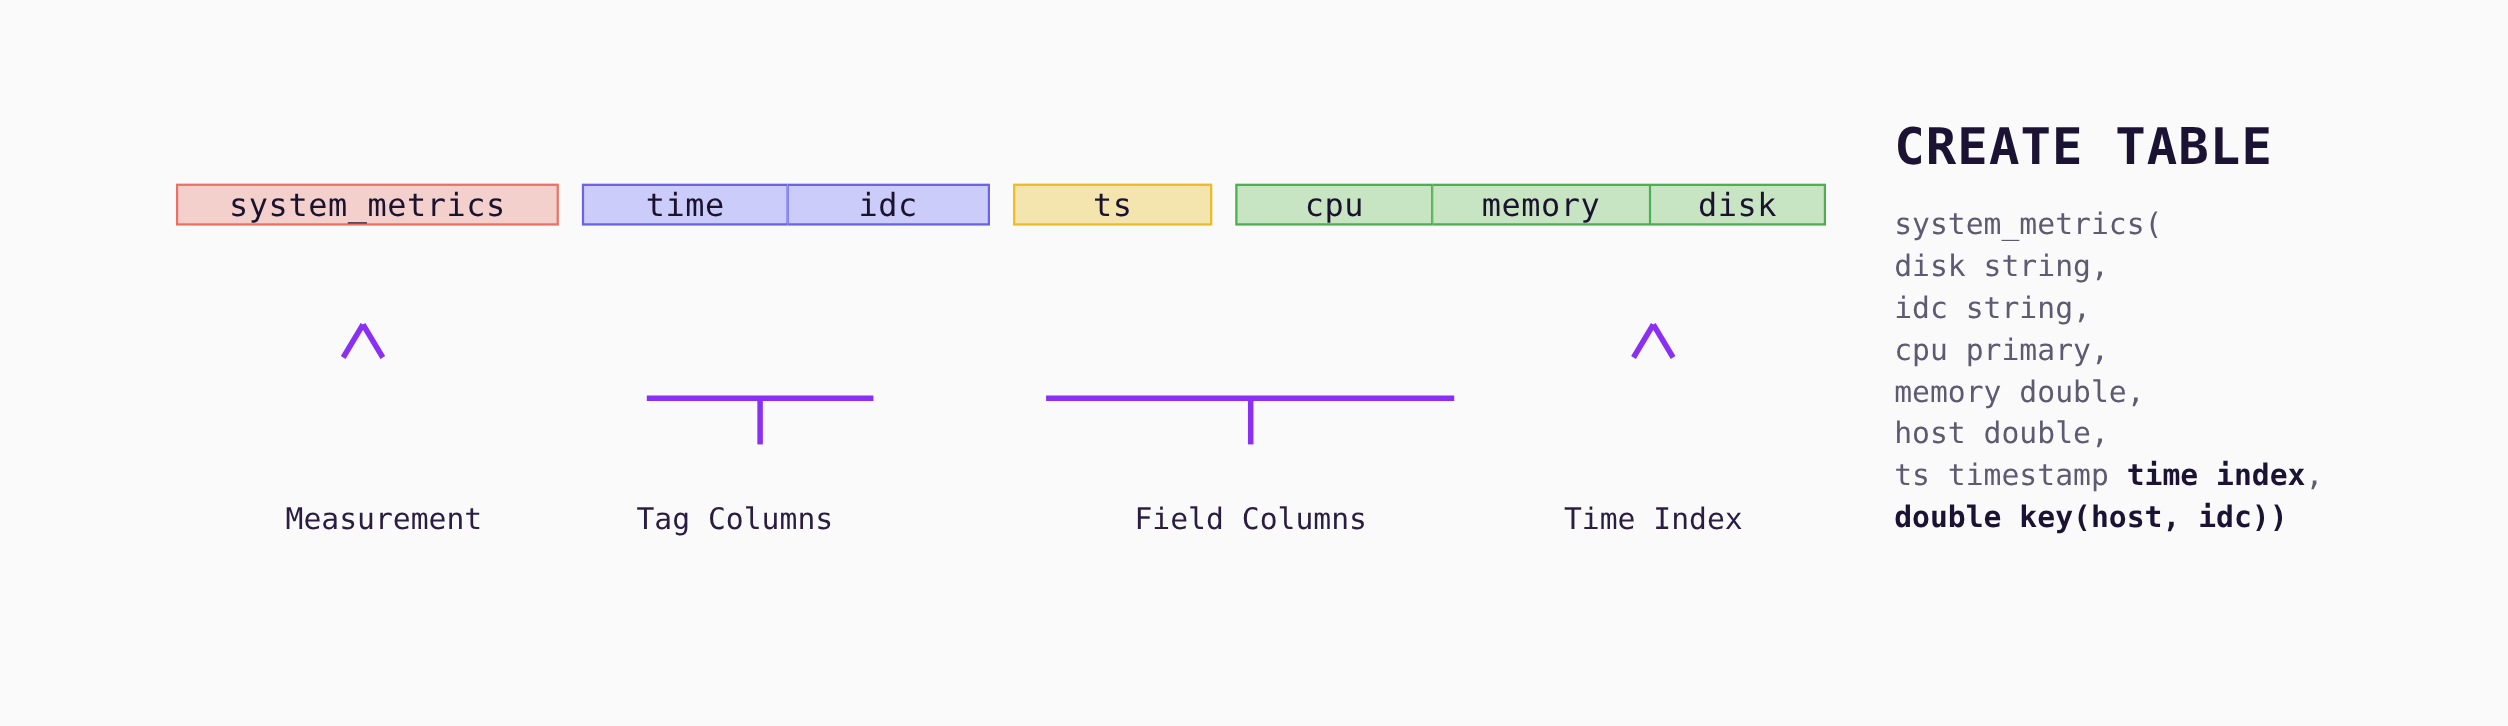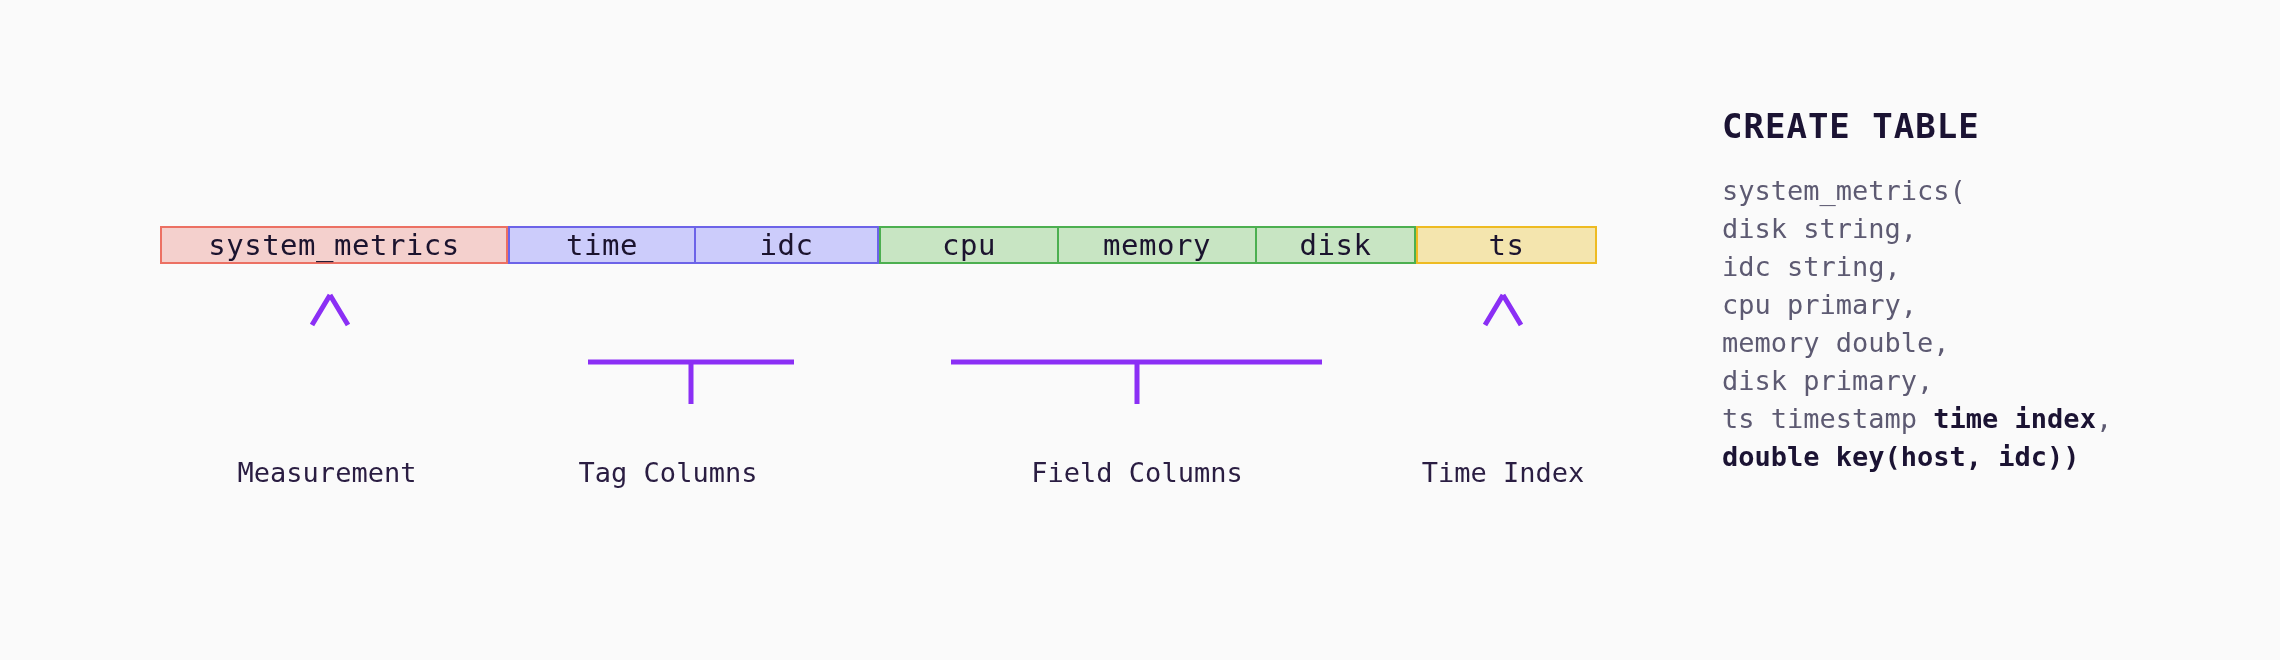--- a/index.html
+++ b/index.html
@@ -15,21 +15,22 @@
     position: relative;
   }
 
   
   #schema-strip {
     position: absolute;
     left: 160px;
     top: 167px;
     height: 97px;
     display: flex;
-    align-items: flex-end;
+    align-items: flex-start;
+    gap: 21px;
   }
   .seg {
     display: flex;
     align-items: stretch;
     box-sizing: border-box;
   }
   .cell {
     display: flex;
     align-items: center;
     justify-content: center;
@@ -95,21 +96,21 @@
 
   
   #sql-panel {
     position: absolute;
     left: 1722px;
     top: 106px;
   }
   #sql-title {
     font-family: "DejaVu Sans Mono", monospace;
     font-weight: bold;
-    font-size: 34px;
+    font-size: 46px;
     color: #1b1333;
     letter-spacing: 1px;
     margin: 0 0 26px 0;
   }
   #sql-body {
     font-family: "DejaVu Sans Mono", monospace;
     font-size: 27px;
     line-height: 38px;
     color: #5d5a72;
     white-space: pre;
@@ -127,28 +128,28 @@
 
   <div class="seg seg-measurement">
     <div class="cell">system_metrics</div>
   </div>
 
   <div class="seg seg-tag">
     <div class="cell">time</div>
     <div class="cell">idc</div>
   </div>
 
+  <div class="seg seg-time">
+    <div class="cell">ts</div>
+  </div>
+
   <div class="seg seg-field">
     <div class="cell">cpu</div>
     <div class="cell">memory</div>
     <div class="cell">disk</div>
-  </div>
-
-  <div class="seg seg-time">
-    <div class="cell">ts</div>
   </div>
 
 </div>
 
 <svg id="connectors" viewBox="0 0 2280 660" width="2280" height="660">
   <defs>
     <linearGradient id="fadeUp" x1="0" y1="1" x2="0" y2="0">
       <stop offset="0%" stop-color="#8b2ff5" stop-opacity="0.10"></stop>
       <stop offset="55%" stop-color="#8b2ff5" stop-opacity="0.72"></stop>
       <stop offset="100%" stop-color="#8b2ff5" stop-opacity="1"></stop>
@@ -177,28 +178,28 @@
     <line x1="951" y1="362" x2="1322" y2="362" stroke="#8b2ff5" stroke-width="5"></line>
     <line x1="1137" y1="362" x2="1137" y2="404" stroke="#8b2ff5" stroke-width="5"></line>
   </g>
 
   <g>
     <line x1="1503" y1="406" x2="1503" y2="300" stroke="url(#fadeUp)" stroke-width="5"></line>
     <path d="M1503 295 L1485 325 M1503 295 L1521 325" stroke="#8b2ff5" stroke-width="5" fill="none" stroke-linecap="butt"></path>
   </g>
 </svg>
 
-<div class="caption" style="left:312px;padding-left:30px;">Measurement</div>
+<div class="caption" style="left:334px;padding-left:30px;">Measurement</div>
 <div class="caption" style="left:668px;">Tag Columns</div>
 <div class="caption" style="left:1137px;">Field Columns</div>
 <div class="caption" style="left:1503px;">Time Index</div>
 
 <div id="sql-panel">
   <div id="sql-title">CREATE TABLE</div>
   <div id="sql-body"><span>system_metrics(</span>
 <span>disk string,</span>
 <span>idc string,</span>
 <span>cpu primary,</span>
 <span>memory double,</span>
-<span>disk primary,</span>
+<span>host double,</span>
 <span>ts timestamp </span><span class="kw">time index</span><span>,</span>
 <span class="kw">double key(host, idc))</span></div>
 </div>
 
 </body></html>

